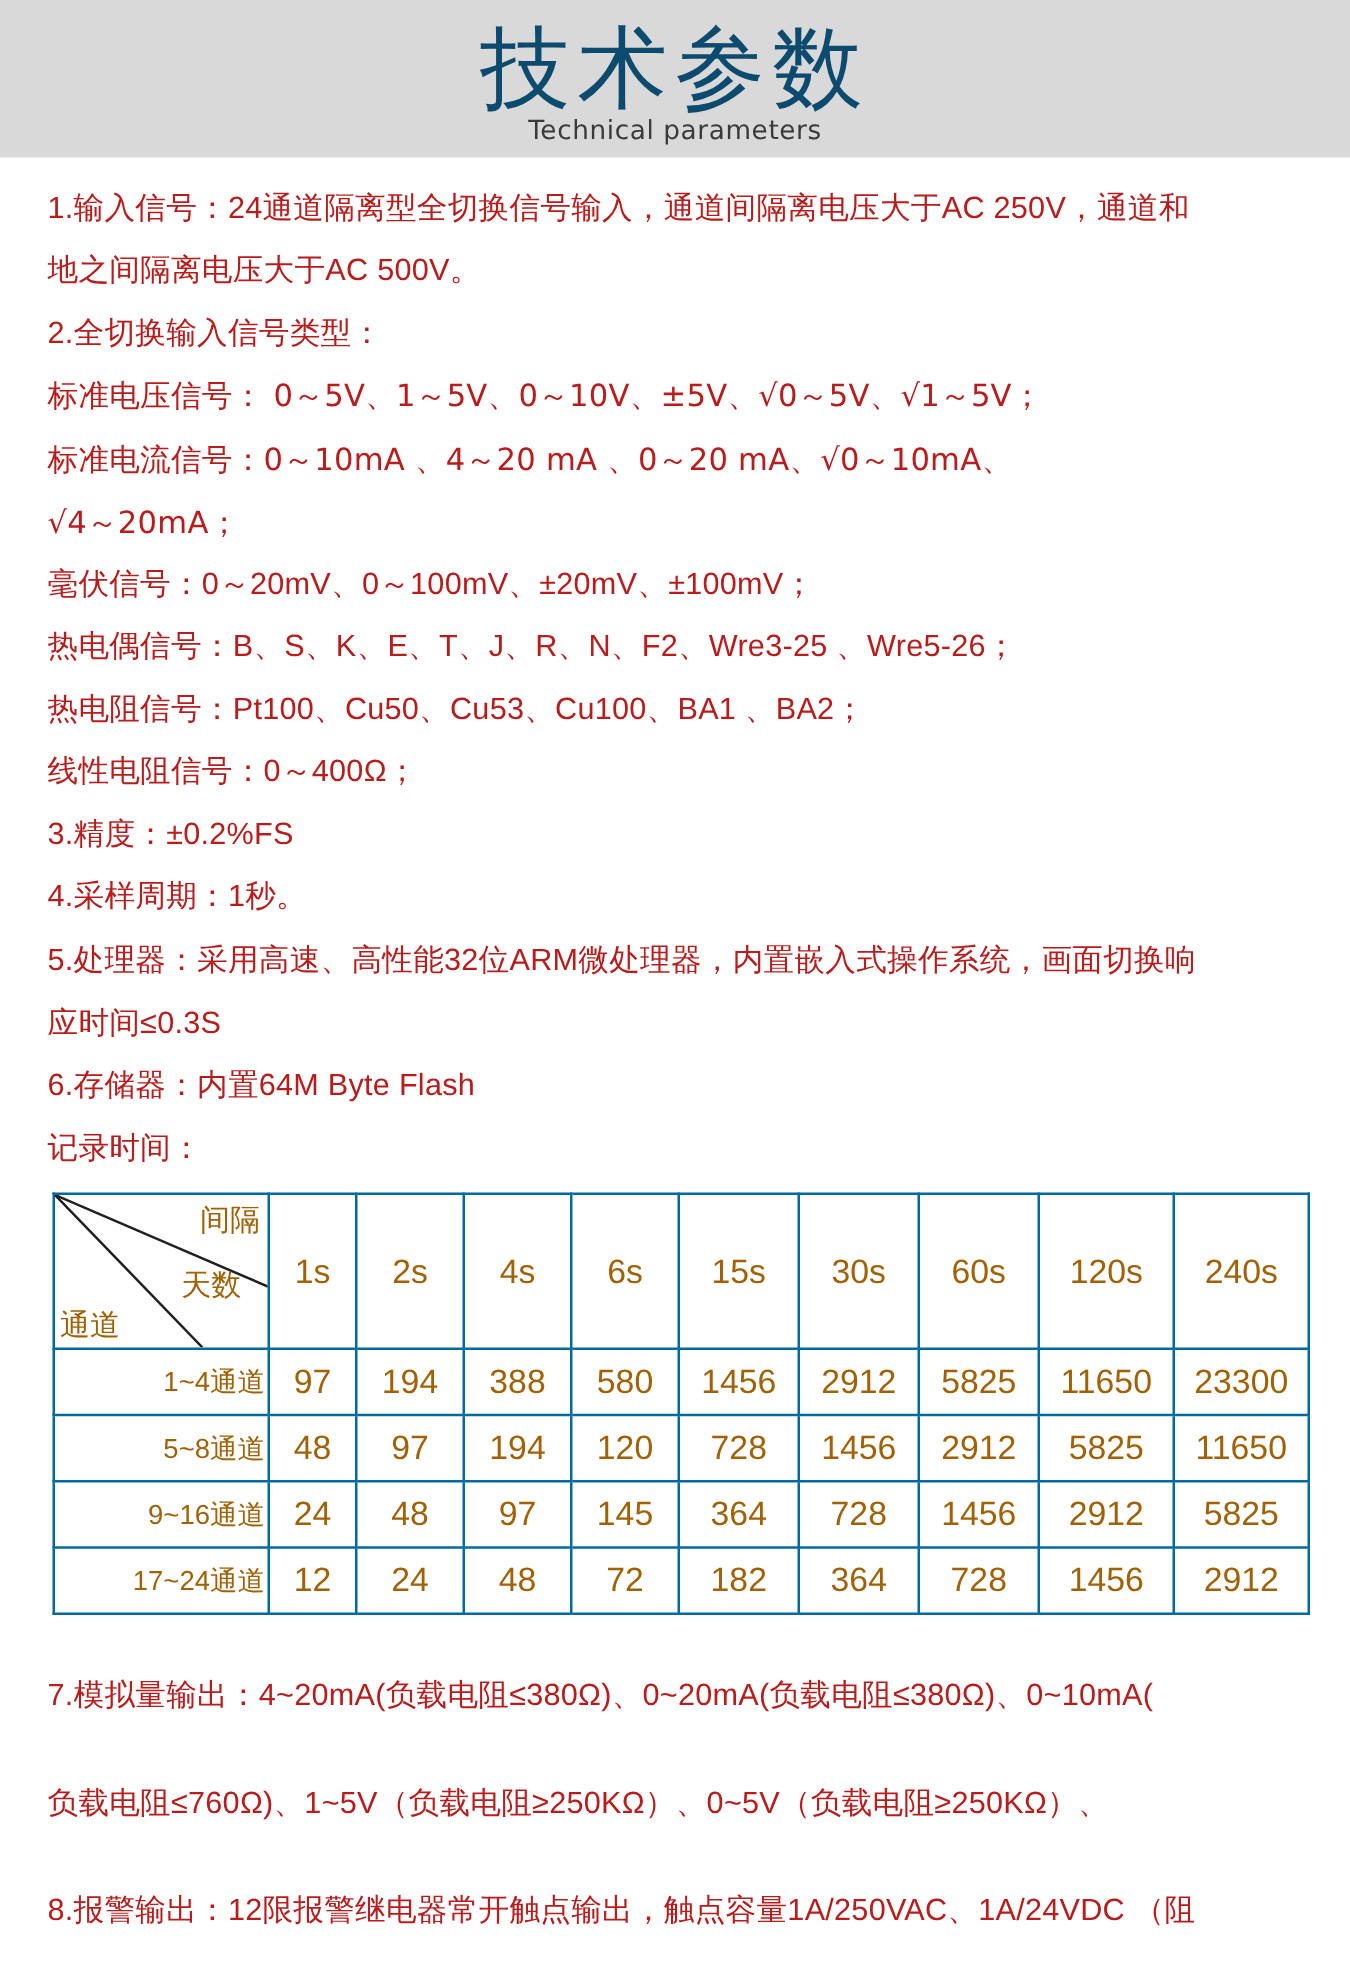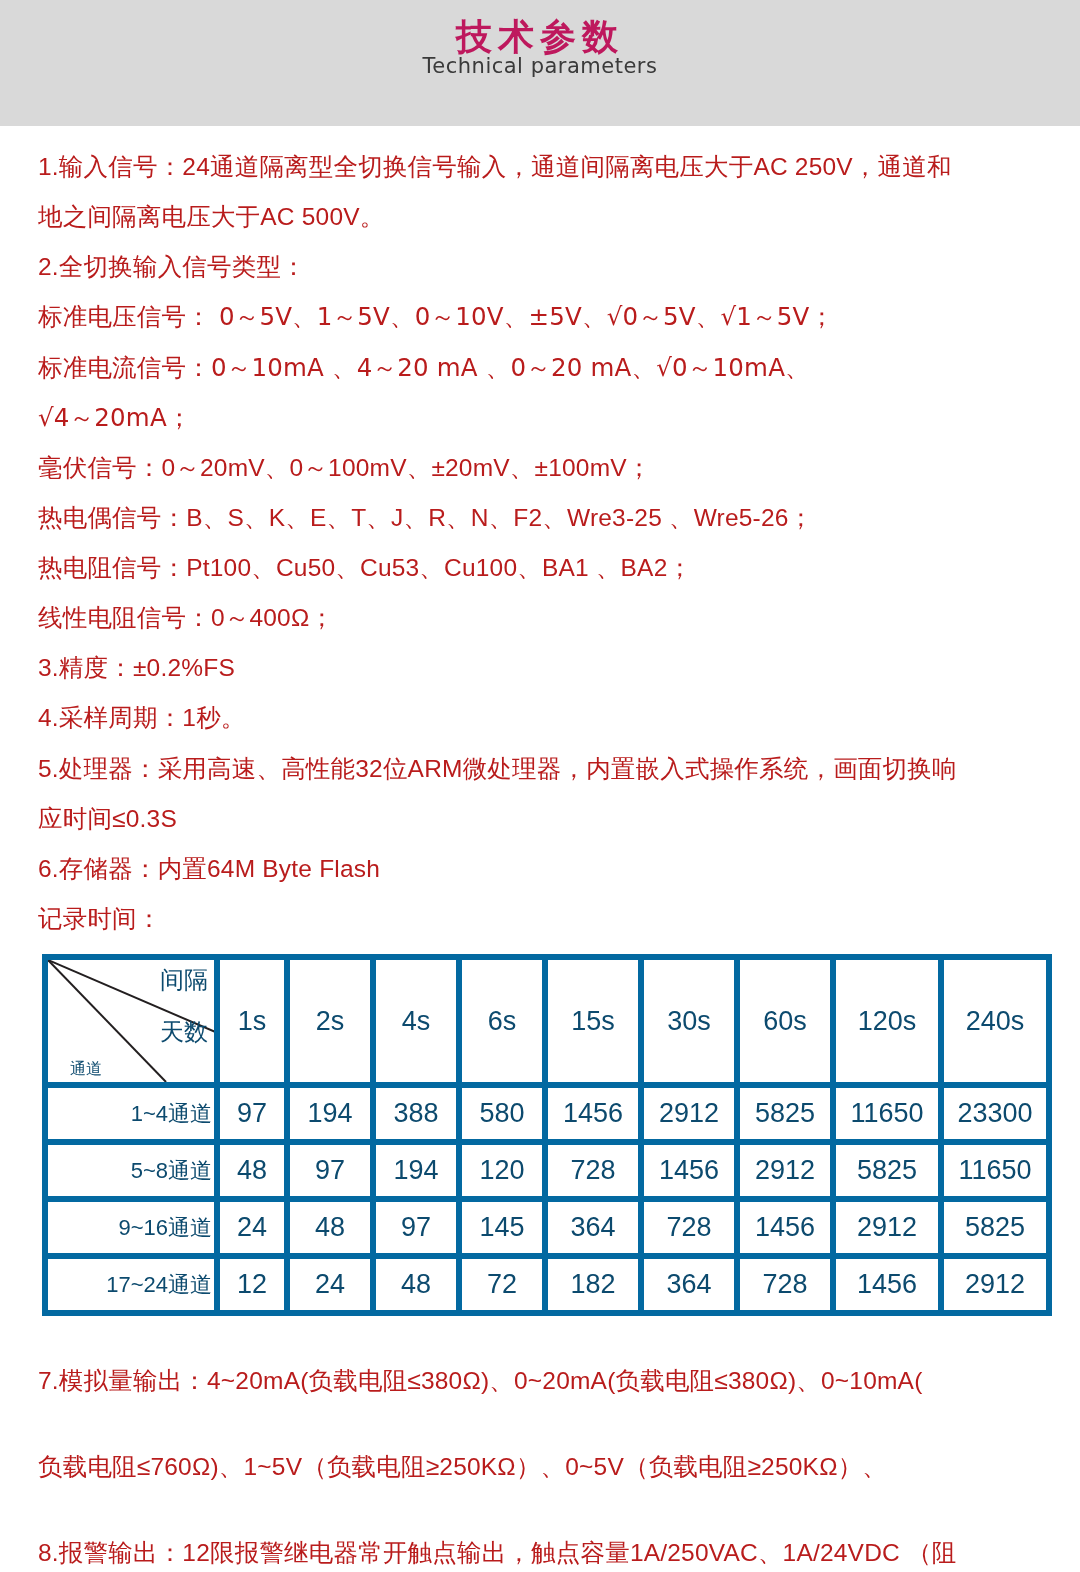--- a/index.html
+++ b/index.html
@@ -21,25 +21,25 @@
     background: #d9d9d9;
     height: 126px;
     display: flex;
     flex-direction: column;
     align-items: center;
     justify-content: flex-start;
     padding-top: 18px;
     box-sizing: border-box;
   }
   .banner-title {
-    font-size: 36px;
-    font-weight: bold;
+    font-size: 72px;
+    font-weight: normal;
     letter-spacing: 6px;
     line-height: 1.05;
-    color: #be185d;
+    color: #0c4a6e;
   }
   .banner-sub {
     font-size: 21px;
     color: #3a3a3a;
     letter-spacing: 0.5px;
     margin-top: -2px;
     font-family: "DejaVu Sans", sans-serif;
   }
   .content {
     padding: 20px 38px 10px 38px;
@@ -54,26 +54,26 @@
   .sqrt {
     font-family: "DejaVu Sans", sans-serif;
   }
   table.rec {
     border-collapse: collapse;
     margin: 14px 0 14px 4px;
     width: 962px;
     table-layout: fixed;
   }
   table.rec td, table.rec th {
-    border: 6px solid #0369a1;
+    border: 2px solid #0369a1;
     font-size: 27px;
     text-align: center;
     padding: 10px 2px;
     font-weight: normal;
-    color: #0c4a6e;
+    color: #a16207;
   }
   table.rec td.rowhdr {
     font-size: 22px;
     text-align: right;
     padding-left: 8px;
   }
   .corner {
     position: relative;
     height: 122px;
     padding: 0 !important;
@@ -85,29 +85,29 @@
     top: 0;
   }
   .corner .lbl-interval {
     position: absolute;
     right: 6px;
     top: 4px;
     font-size: 24px;
   }
   .corner .lbl-days {
     position: absolute;
-    right: 6px;
+    right: 21px;
     bottom: 34px;
     font-size: 24px;
   }
   .corner .lbl-chan {
     position: absolute;
-    left: 22px;
+    left: 4px;
     bottom: 2px;
-    font-size: 16px;
+    font-size: 24px;
   }
   .after-table p.line {
     margin-bottom: 6px;
     margin-top: 44px;
   }
 </style>
 </head>
 <body>
 
 <div class="page">

